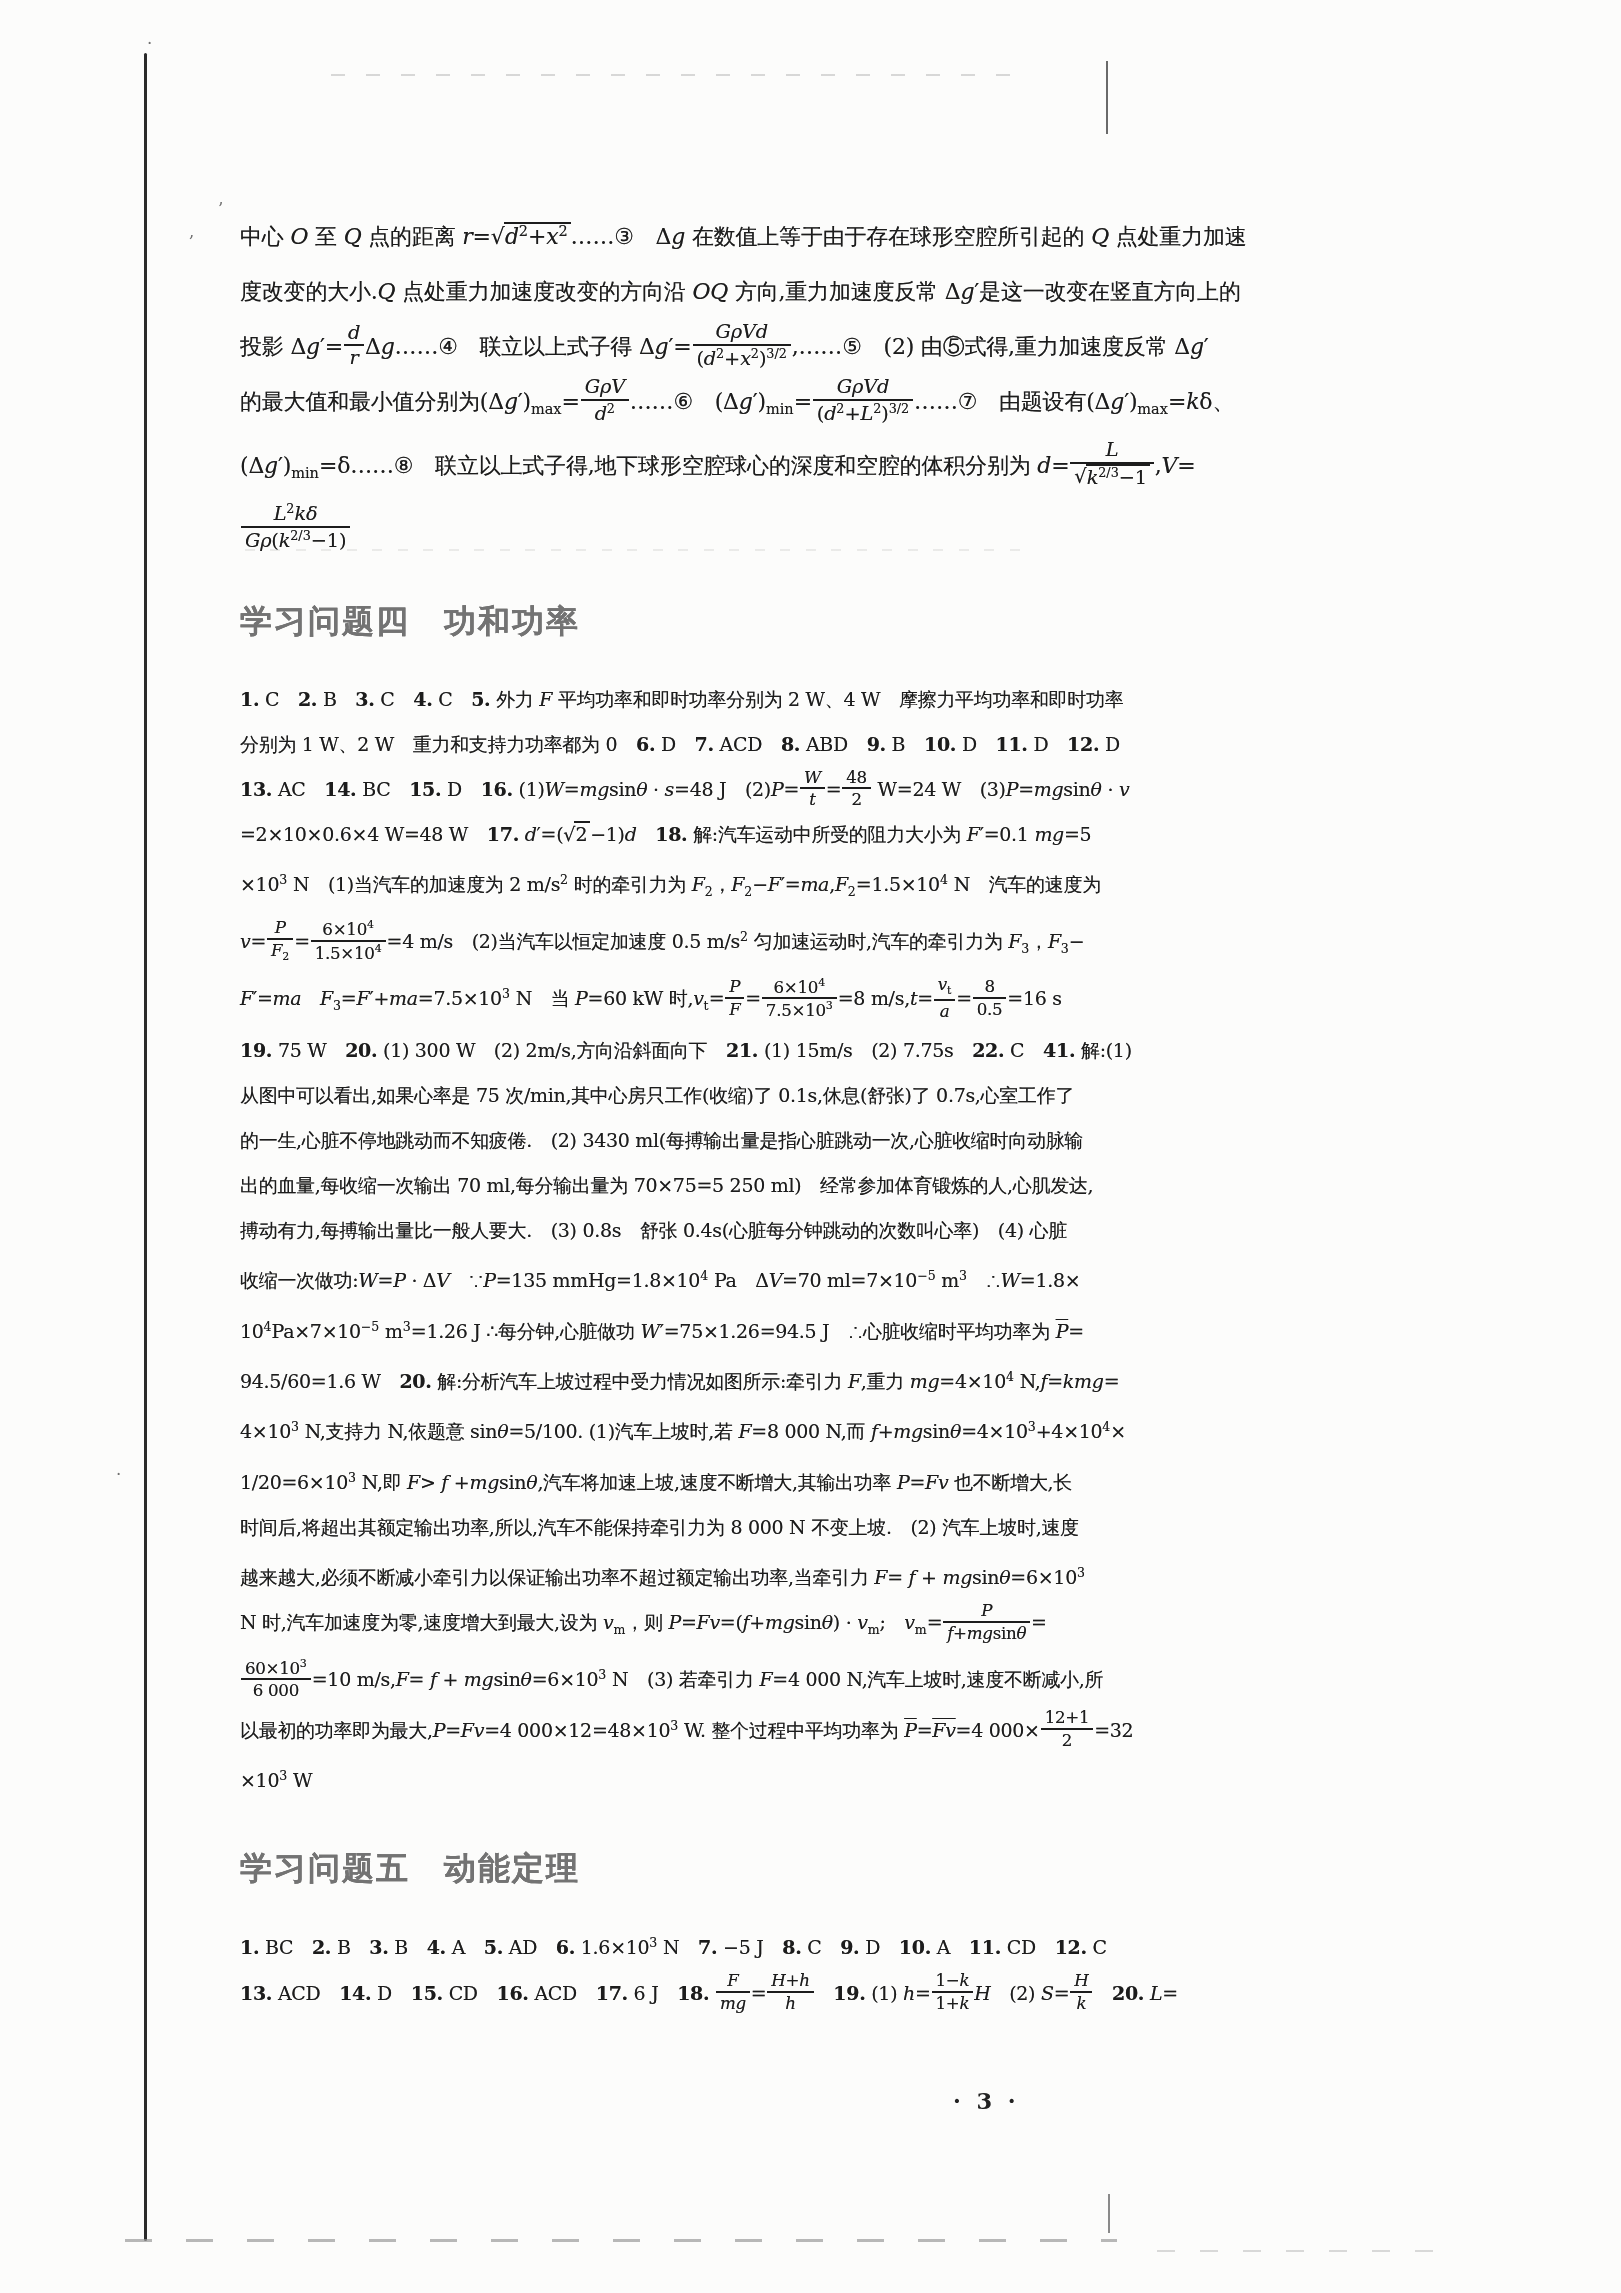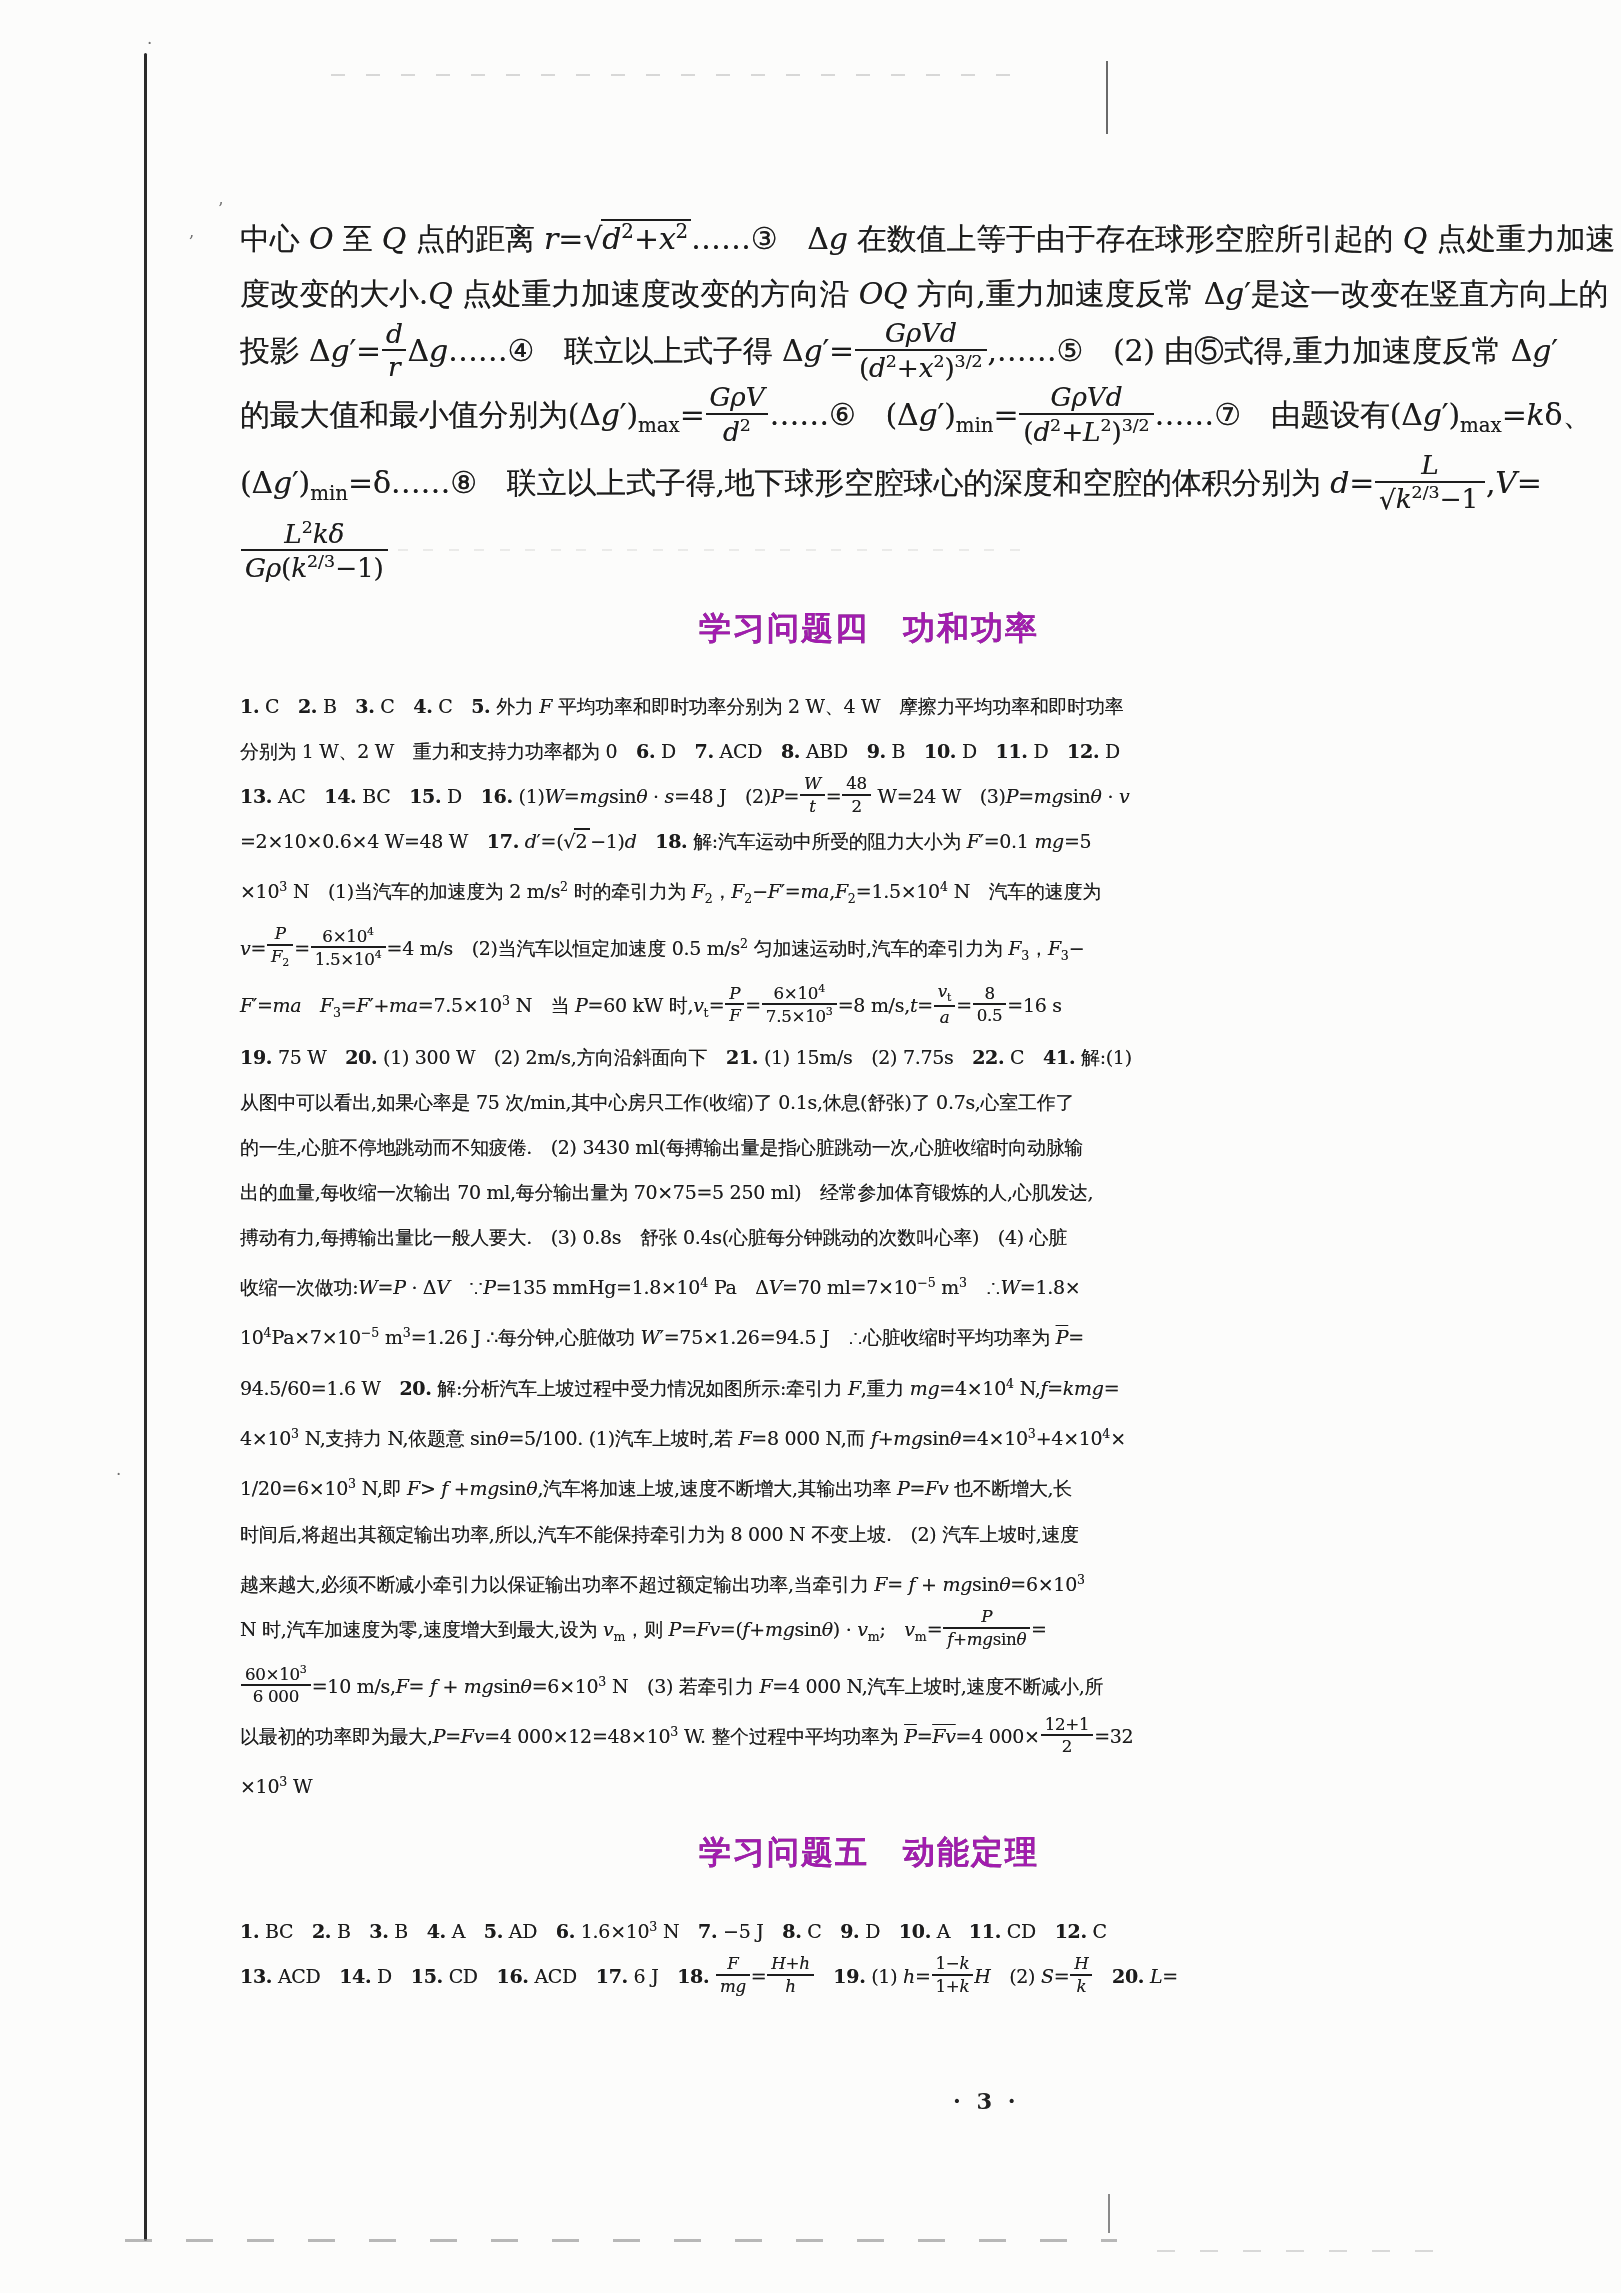--- a/index.html
+++ b/index.html
@@ -25,26 +25,26 @@
     background:repeating-linear-gradient(90deg,#b5b5b5 0 17.6px,transparent 17.6px 43px);opacity:.5;}
   .speck{position:absolute;color:#6f6f6f;font-size:16.7px;line-height:1;}
   .speck.s1{left:147px;top:35px;}
   .speck.s2{left:218px;top:200px;}
   .speck.s3{left:189px;top:223px;}
   .speck.s4{left:116px;top:1466px;}
   
   .content{position:absolute;left:240px;top:204px;width:799px;}
   .tline{white-space:nowrap;text-shadow:0 0 0.4px rgba(10,10,10,.55);}
   .para4 .tline,.para5 .tline{font-size:19px;line-height:45px;letter-spacing:-0.3px;}
-  .intro .tline{font-size:30px;line-height:55px;letter-spacing:-0.2px;}
+  .intro .tline{font-size:22px;line-height:55px;letter-spacing:-0.2px;}
   .sec-title{
-    text-align:right;
+    text-align:left;
     font-family:"DejaVu Sans","Liberation Sans",sans-serif;
     font-weight:bold;font-size:32px;letter-spacing:2px;
-    margin:20px 0 0 0;line-height:45px;color:#a21caf;
+    margin:43px 0 0 0;line-height:45px;color:#737373;
     text-shadow:0 0 0.5px rgba(0,0,0,.6);
   }
   .para4{margin-top:33px;}
   .para5{margin-top:29px;}
   
   .bn{font-weight:bold;}
   .it{font-style:italic;}
   .ol{text-decoration:overline;}
   sup,sub{font-size:.66em;letter-spacing:0;}
   .frac{

